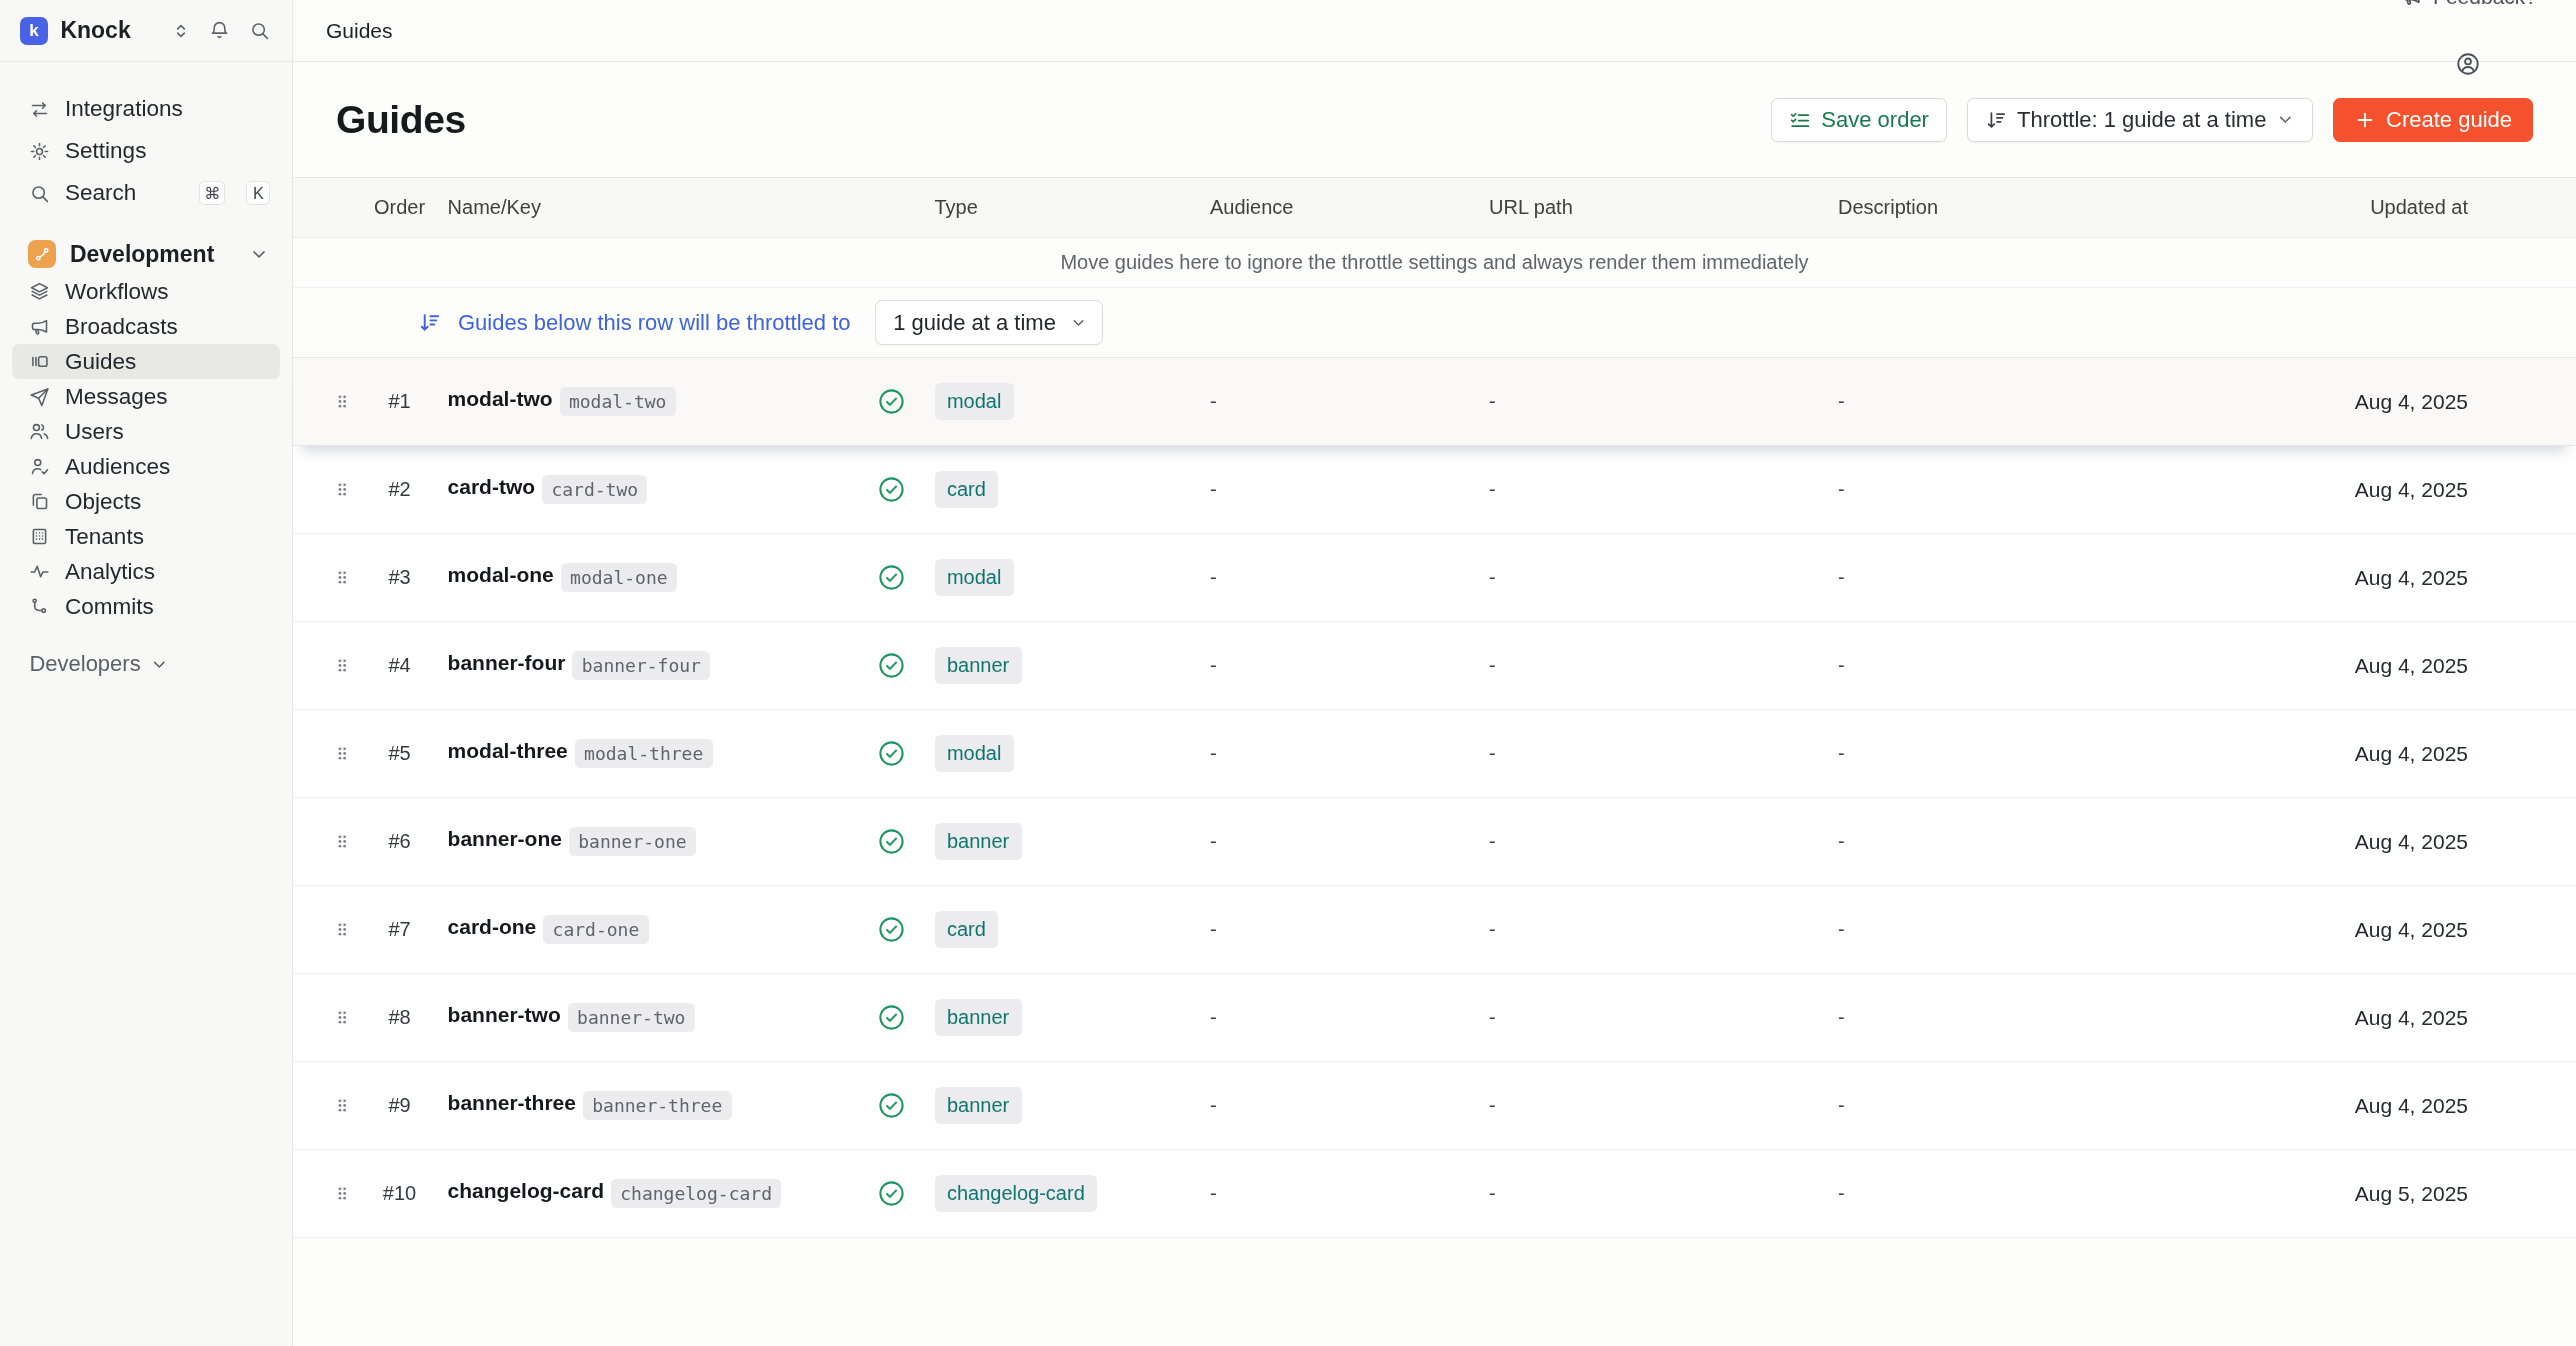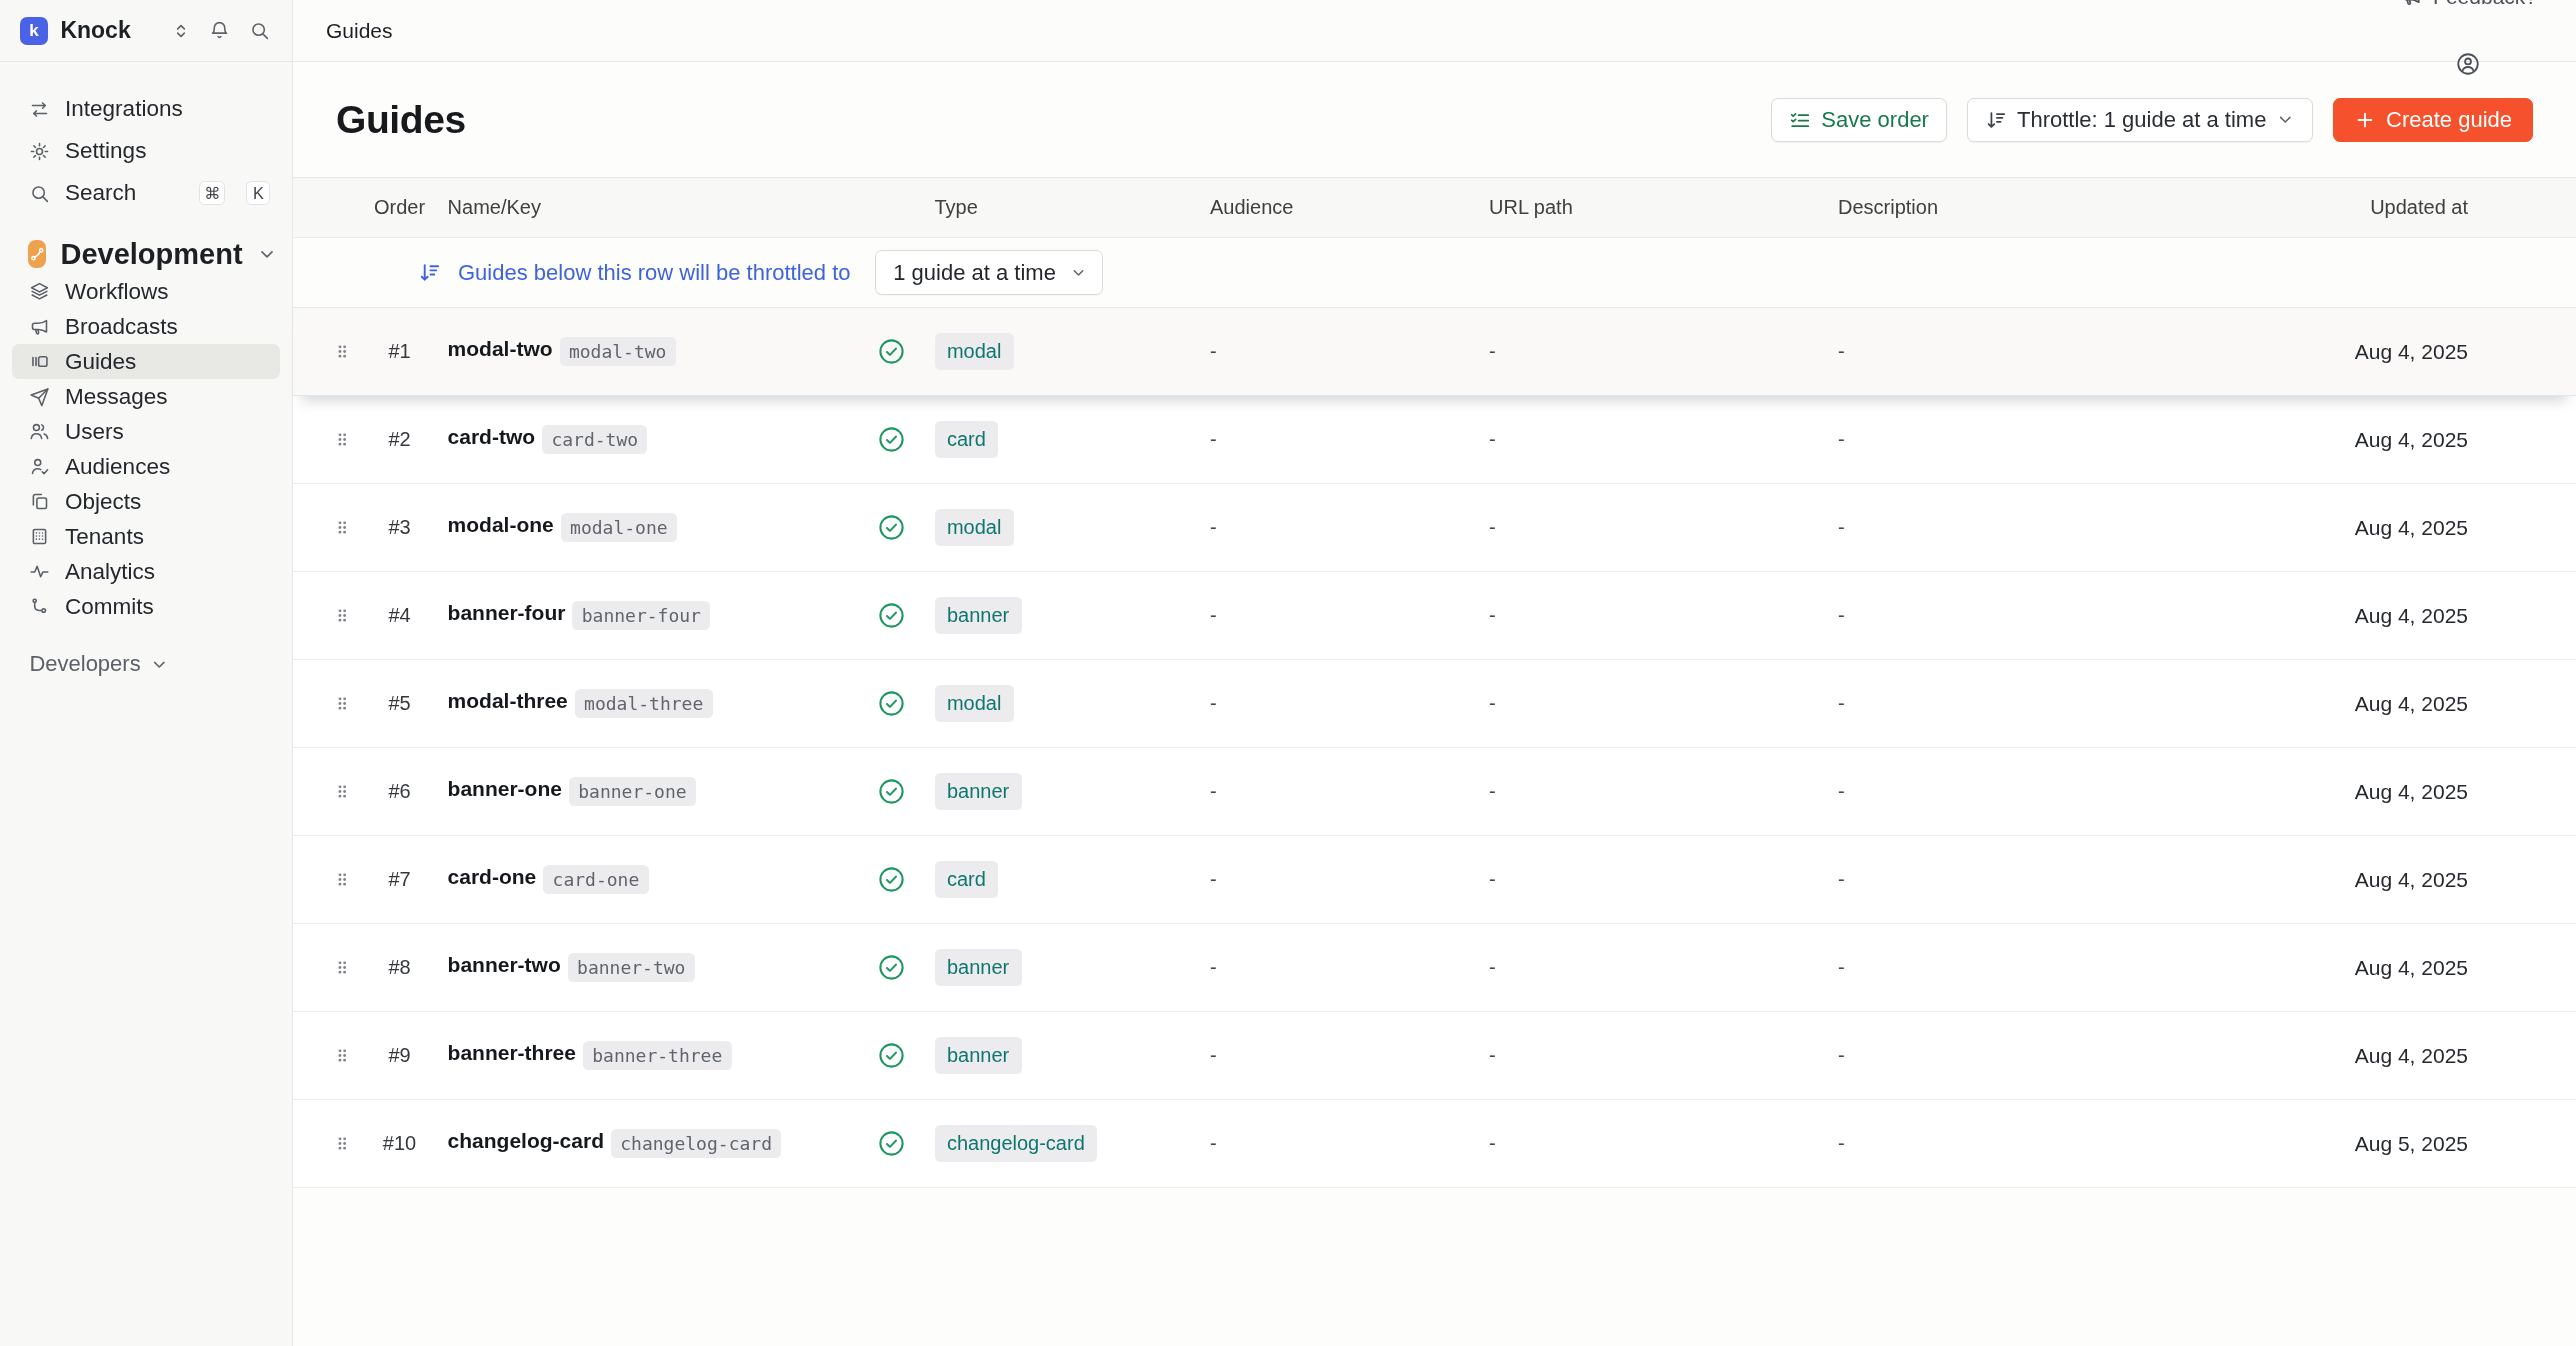--- a/index.html
+++ b/index.html
@@ -15,21 +15,21 @@
   .ws-icons { display:flex; align-items:center; gap:18.6px; color:#5d626a; }
 
   .nav { padding:26px 12.4px 0; }
   .nav-item { height:42px; display:flex; align-items:center; gap:14.7px; padding:0 9.3px 0 17px; border-radius:7.7px; font-size:22.5px; color:#24282e; cursor:pointer; }
   .nav-item .grow { flex:1; }
   .kbd { min-width:24px; height:24px; background:#fff; border:0.8px solid #e3e3e1; border-radius:5.4px; display:flex; align-items:center; justify-content:center; font-size:16.3px; color:#3f444b; padding:0 3.9px; }
   .kbd + .kbd { margin-left:6.2px; }
 
   .env-head { margin-top:20px; height:40px; display:flex; align-items:center; gap:14px; padding:0 11px 0 15.5px; cursor:pointer; }
   .env-badge { width:28px; height:28px; border-radius:7.7px; background:#eea24e; display:flex; align-items:center; justify-content:center; }
-  .env-name { font-size:29px; font-weight:600; flex:1; }
+  .env-name { font-size:23px; font-weight:600; flex:1; }
   .env-item { height:35px; display:flex; align-items:center; gap:14.7px; padding:0 9.3px 0 17px; border-radius:7px; font-size:22.5px; color:#24282e; cursor:pointer; }
   .env-item.active { background:#e8e8e5; }
 
   .dev-head { margin-top:22px; height:36px; display:flex; align-items:center; gap:9.3px; padding-left:17px; font-size:22px; color:#5b6169; cursor:pointer; }
   .dev-list { margin-top:3.1px; margin-left:29px; border-left:1.5px solid #e3e3e1; }
   .dev-item { height:38px; display:flex; align-items:center; padding-left:23px; font-size:22.5px; color:#24282e; cursor:pointer; }
 
   
   .main { flex:1; display:flex; flex-direction:column; background:#fdfdfc; min-width:0; }
   .topbar { height:62px; display:flex; align-items:center; padding:0 39px 0 33px; border-bottom:0.8px solid #e7e8e6; background:#fcfcfb; }
@@ -332,20 +332,23 @@
     <div class="c-order">Order</div>
     <div class="c-name">Name/Key</div>
     <div></div>
     <div class="c-type">Type</div>
     <div class="c-aud">Audience</div>
     <div class="c-url">URL path</div>
     <div class="c-desc">Description</div>
     <div class="c-upd">Updated at</div>
   </div>
 
+  <div class="hint-row">
+    <span>Move guides here to ignore the throttle settings and always render them immediately</span>
+  </div>
 
   <div class="throttle-row">
     <span>
         <svg width="23" height="23" viewBox="0 0 24 24" fill="none" stroke="currentColor" stroke-width="2" stroke-linecap="round" stroke-linejoin="round">
           <path d="M7 4.5v15M7 19.5l-3.1-3.1M7 19.5l3.1-3.1"></path>
           <path d="M13 5.5h8M13 9.8h6M13 14h4"></path>
         </svg>
       </span>
     <span class="throttle-text">Guides below this row will be throttled to</span>
     <button class="select">

